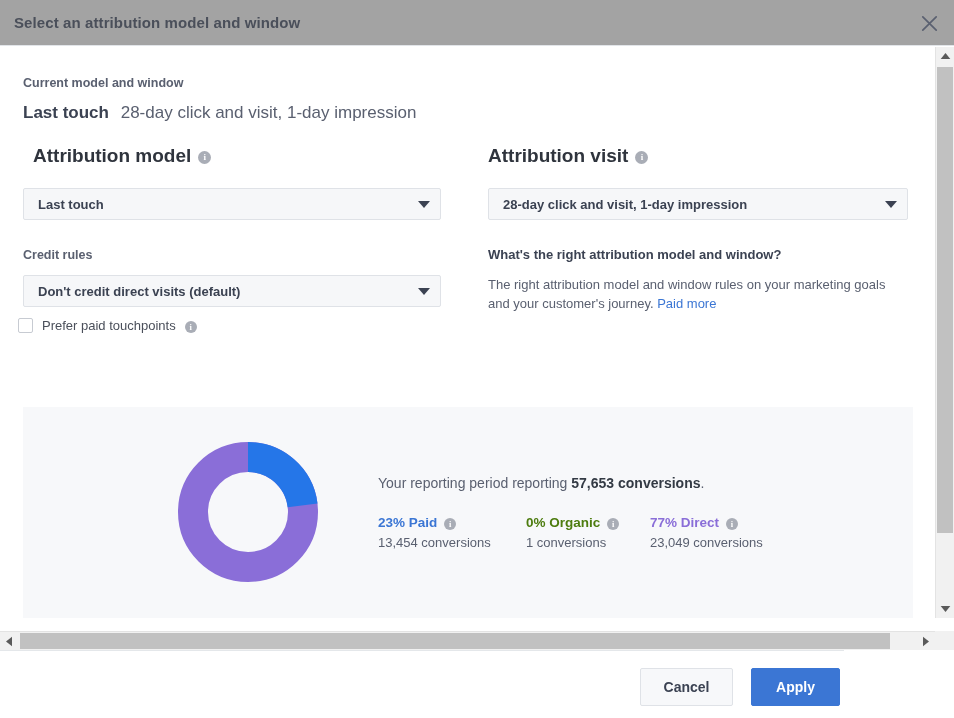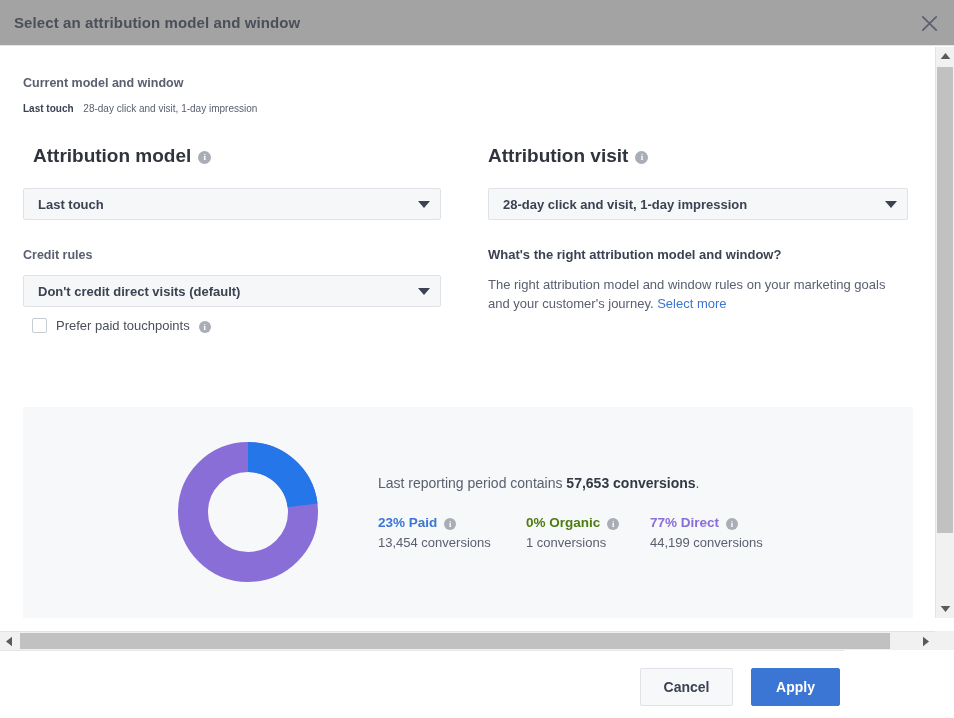--- a/index.html
+++ b/index.html
@@ -64,21 +64,21 @@
   }
 
   .section-label {
     position: absolute;
     font-size: 12.5px;
     font-weight: bold;
     color: #5a6070;
   }
   .current-value {
     position: absolute;
-    font-size: 10px;
+    font-size: 17px;
     color: #5a6070;
   }
   .current-value b { color: #3b4252; }
 
   h2.col-title {
     position: absolute;
     margin: 0;
     font-size: 19px;
     font-weight: bold;
     color: #2f343d;
@@ -354,56 +354,56 @@
         <span class="caret"></span>
       </div>
 
       <div class="section-label" style="left:23px; top:201px;">Credit rules</div>
 
       <div class="select" style="left:23px; top:228px; width:418px;">
         <span class="sel-text">Don't credit direct visits (default)</span>
         <span class="caret"></span>
       </div>
 
-      <div class="checkbox-row" style="left:32px; top:271px;justify-content:flex-end;">
+      <div class="checkbox-row" style="left:18px; top:271px;justify-content:flex-end;">
         <span class="checkbox-box"></span>
         <span class="checkbox-label">Prefer paid touchpoints</span>
         <span class="info-icon sm">i</span>
       </div>
 
       <h2 class="col-title" style="left:488px; top:98px;">
         <span>Attribution visit</span>
         <span class="info-icon">i</span>
       </h2>
 
       <div class="select" style="left:488px; top:141px; width:420px;">
         <span class="sel-text">28-day click and visit, 1-day impression</span>
         <span class="caret"></span>
       </div>
 
       <div class="help-title" style="left:488px; top:200px;">What's the right attribution model and window?</div>
 
       <div class="help-body" style="left:488px; top:228px;">
         <span>The right attribution model and window rules on your marketing goals and your customer's journey.</span>
-        <a>Select more</a>
+        <a>Paid more</a>
       </div>
 
       <div class="summary-panel">
 
         <div class="donut-wrap">
           <svg width="140" height="140" viewBox="0 0 140 140" aria-hidden="true">
 
             <circle cx="70" cy="70" r="55" fill="none" stroke="#8a6ed8" stroke-width="30"></circle>
 
             <circle cx="70" cy="70" r="55" fill="none" stroke="#2576e8" stroke-width="30" stroke-dasharray="79.48 266.1" transform="rotate(-90 70 70)"></circle>
           </svg>
         </div>
 
         <div class="summary-text">
-          <span>Last reporting period contains </span><b>57,653 conversions</b><span>.</span>
+          <span>Your reporting period reporting </span><b>57,653 conversions</b><span>.</span>
         </div>
 
         <div class="stats">
 
           <div class="stat" style="width:148px;">
             <div class="stat-head">
               <span style="color:#3b76d4">23% Paid</span>
               <span class="info-icon sm">i</span>
             </div>
             <div class="stat-sub">13,454 conversions</div>
@@ -415,21 +415,21 @@
               <span class="info-icon sm">i</span>
             </div>
             <div class="stat-sub">1 conversions</div>
           </div>
 
           <div class="stat" style="width:180px;">
             <div class="stat-head">
               <span style="color:#8a6ed8">77% Direct</span>
               <span class="info-icon sm">i</span>
             </div>
-            <div class="stat-sub">44,199 conversions</div>
+            <div class="stat-sub">23,049 conversions</div>
           </div>
 
         </div>
       </div>
 
     </div>
   </div>
 
   <div class="vscroll">
     <div class="sb-btn up">

